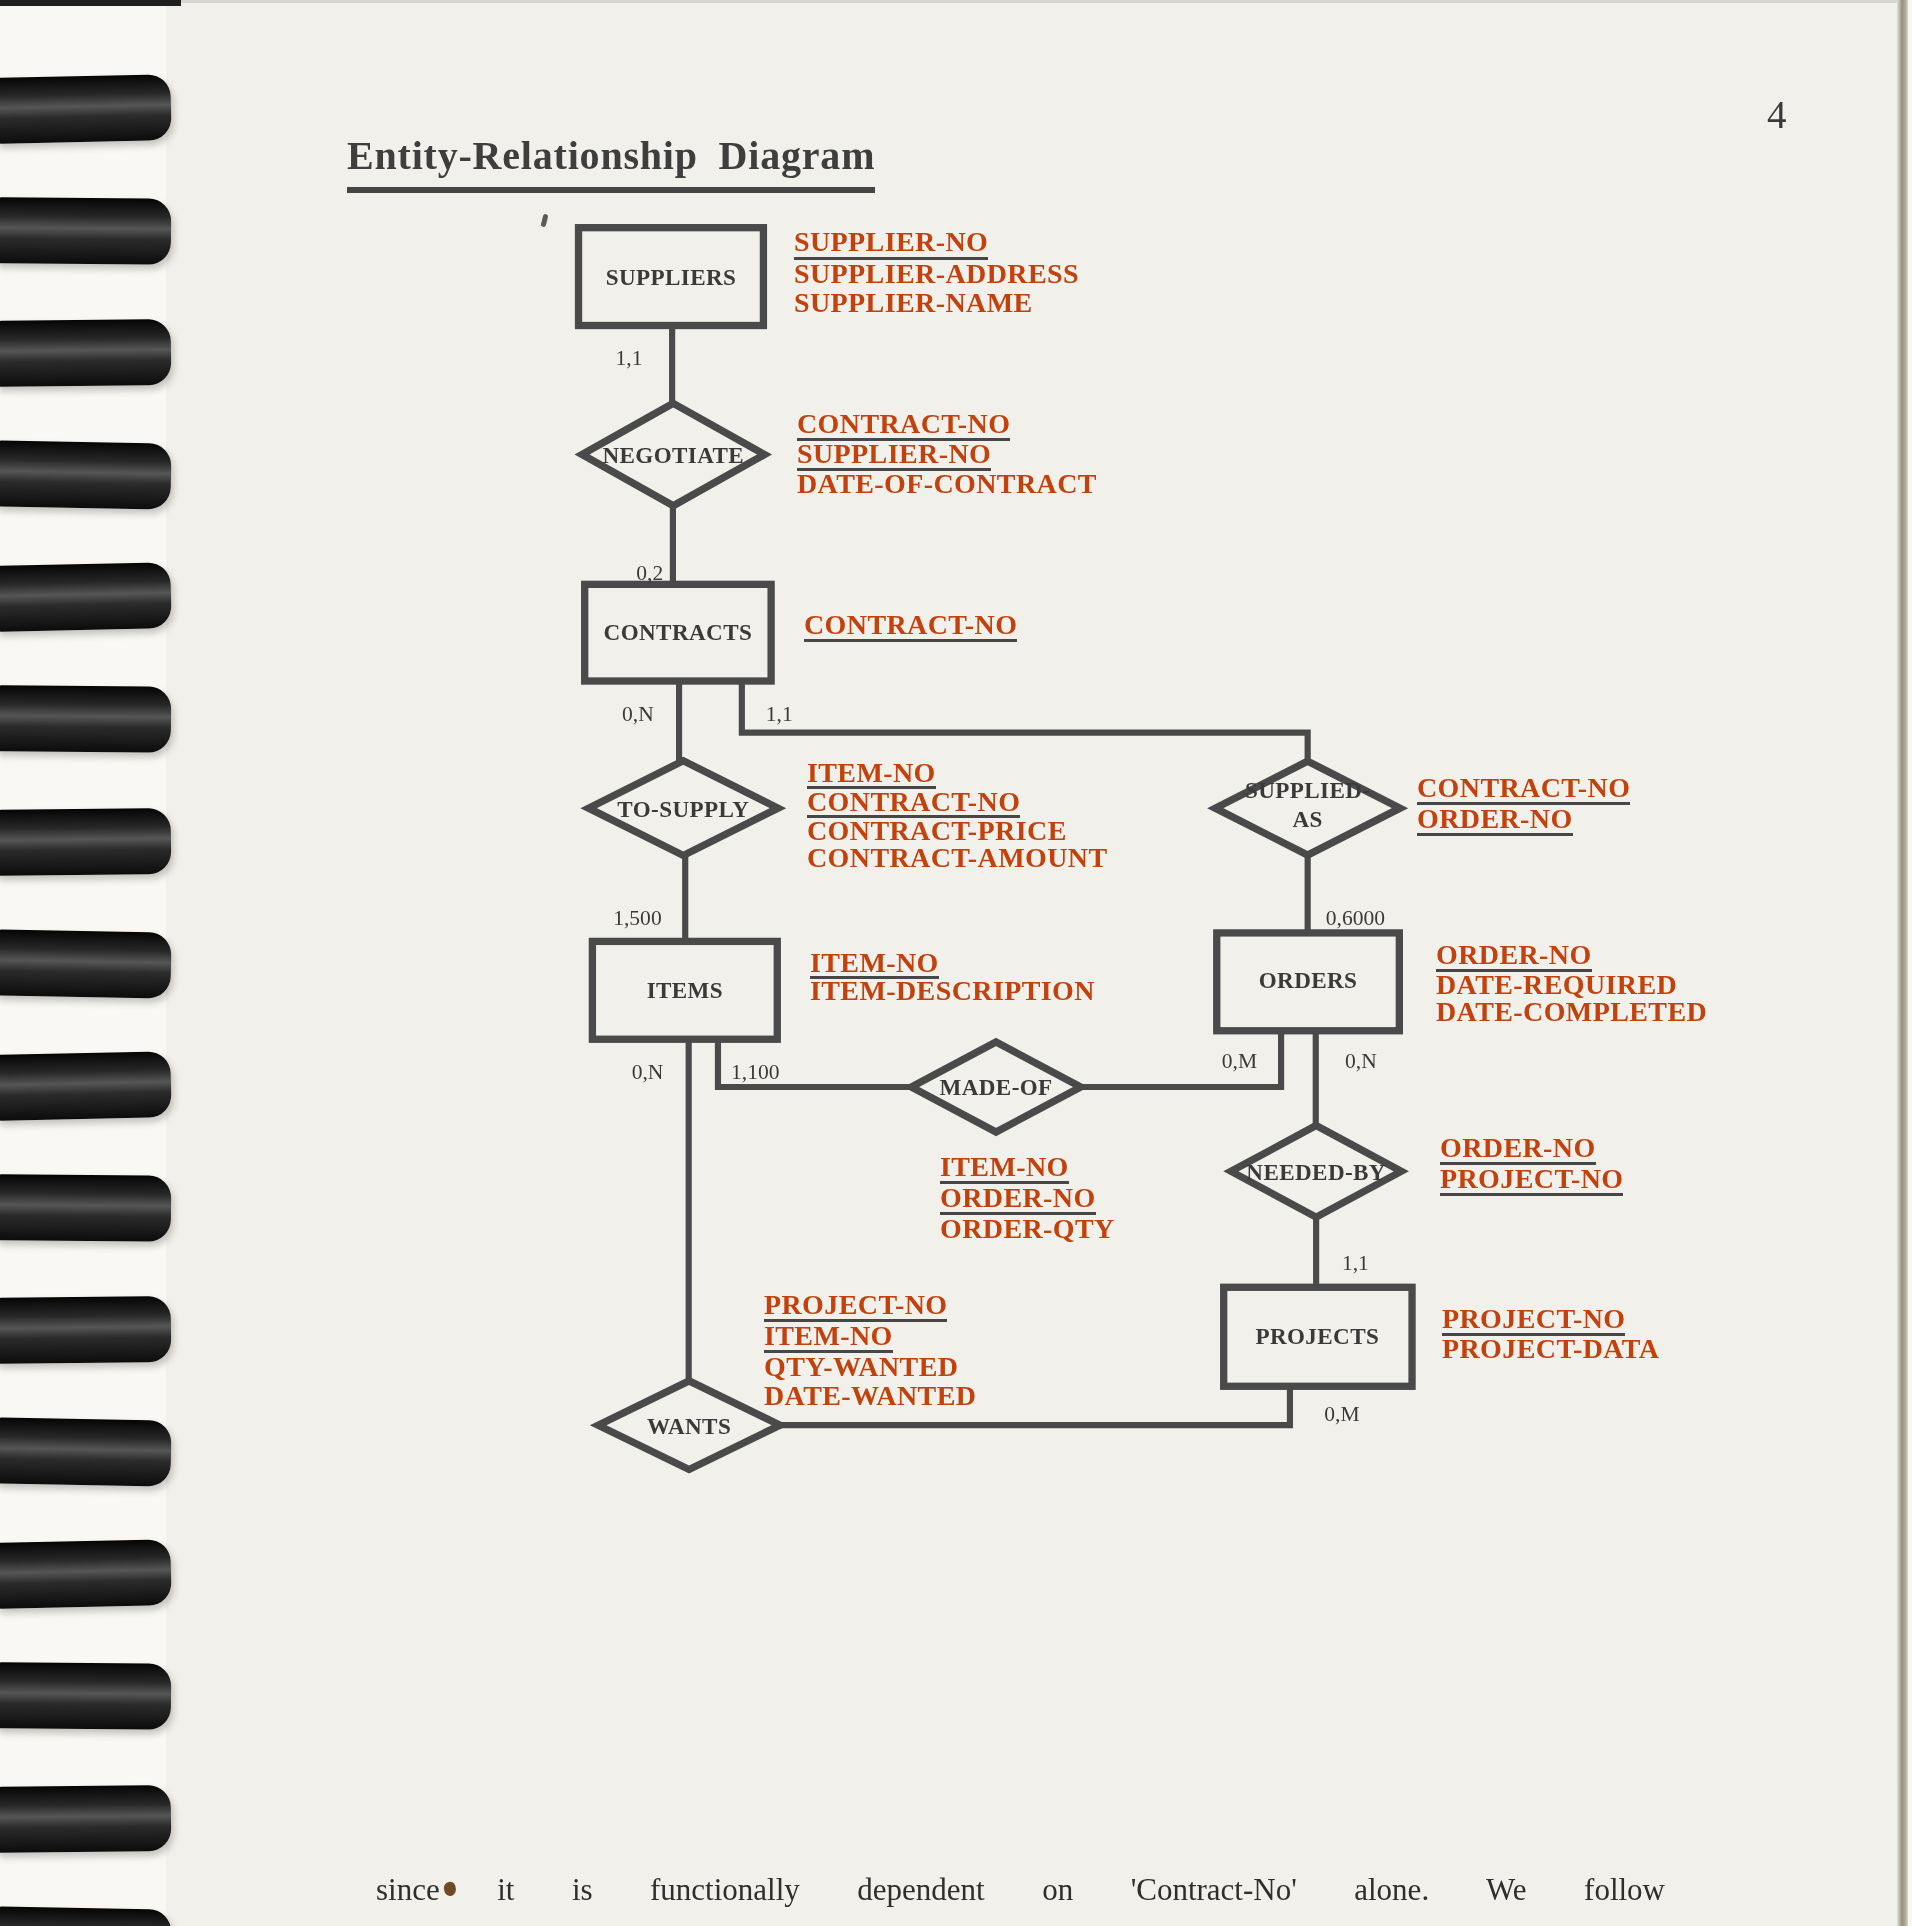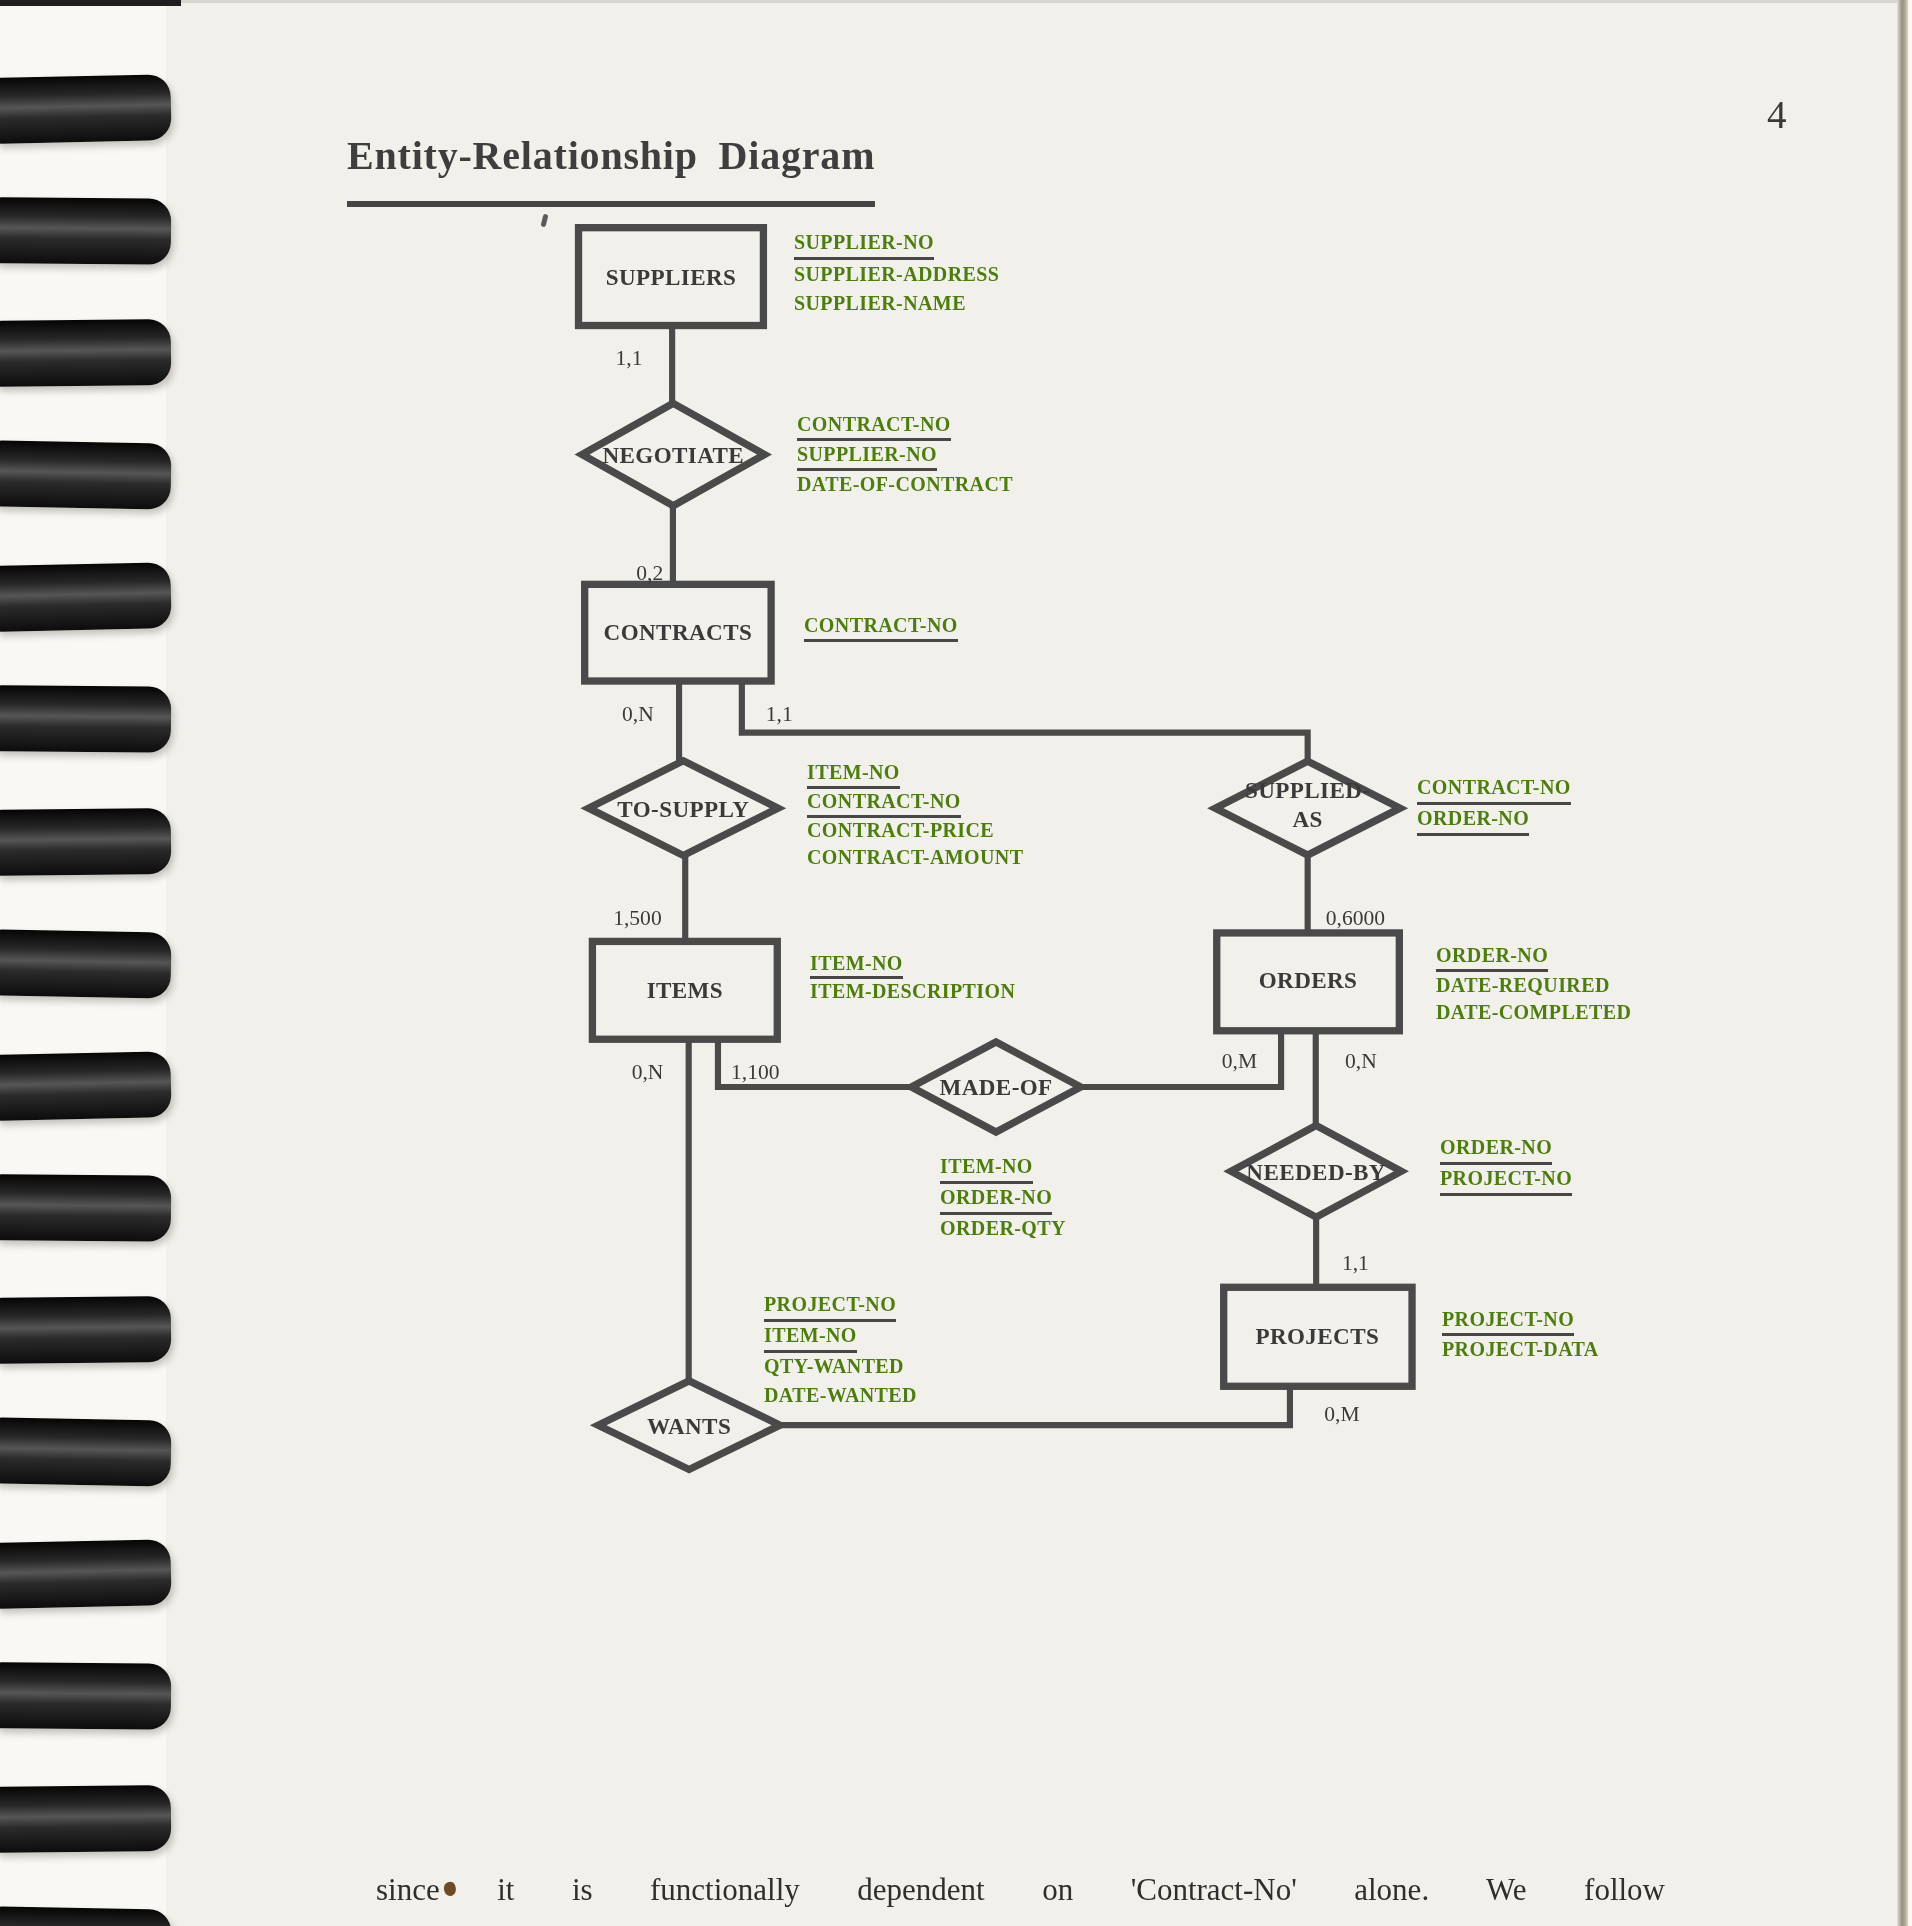--- a/index.html
+++ b/index.html
@@ -32,37 +32,37 @@
     background:linear-gradient(180deg,#050505 0%,#272727 28%,#565656 46%,#2b2b2b 62%,#0c0c0c 100%);
     border-radius:6.2px 22.3px 22.3px 6.2px;
     box-shadow:2.3px 4.6px 7.7px rgba(60,58,50,0.28);
   }
   #page-number{
     position:absolute; left:1767px; top:92px; font-size:39px; color:#3a3a3a;
   }
   #title{
     position:absolute; left:347px; top:105px;
     font-size:40px; font-weight:700; letter-spacing:0.8px; word-spacing:10px;
-    color:#3e3e3e; border-bottom:6.2px solid #454545; padding-bottom:22px;
+    color:#3e3e3e; border-bottom:6.2px solid #454545; padding-bottom:8px;
   }
   svg.diagram{ position:absolute; left:0; top:0; }
   svg.diagram path, svg.diagram rect, svg.diagram polygon{
     fill:none; stroke:#4a4a4a;
   }
   svg.diagram rect, svg.diagram polygon{ stroke-width:19px; }
   svg.diagram path{ stroke-width:16px; }
   svg.diagram text{
     font-family:"Liberation Serif","DejaVu Serif",serif;
     fill:#3a3a3a;
   }
   text.shape-label{ font-size:60px; font-weight:700; text-anchor:middle; letter-spacing:1px; }
   text.card{ font-size:56px; font-weight:400; }
   .attrs{
-    position:absolute; font-size:20px; font-weight:700; letter-spacing:0.4px;
-    color:#4d7c0f; white-space:nowrap;
+    position:absolute; font-size:28px; font-weight:700; letter-spacing:0.4px;
+    color:#c2410c; white-space:nowrap;
   }
   .attrs > div{ display:block; }
   .attrs span{ display:inline-block; padding-bottom:1.2px; }
   .attrs span.u{ border-bottom:3.9px solid #474747; }
   #note{
     position:absolute; left:376px; top:1861px; width:1289px;
     font-size:31px; line-height:57px; color:#2e2e2e;
   }
   #note .just{ text-align:justify; text-align-last:justify; }
   #ink-mark{

